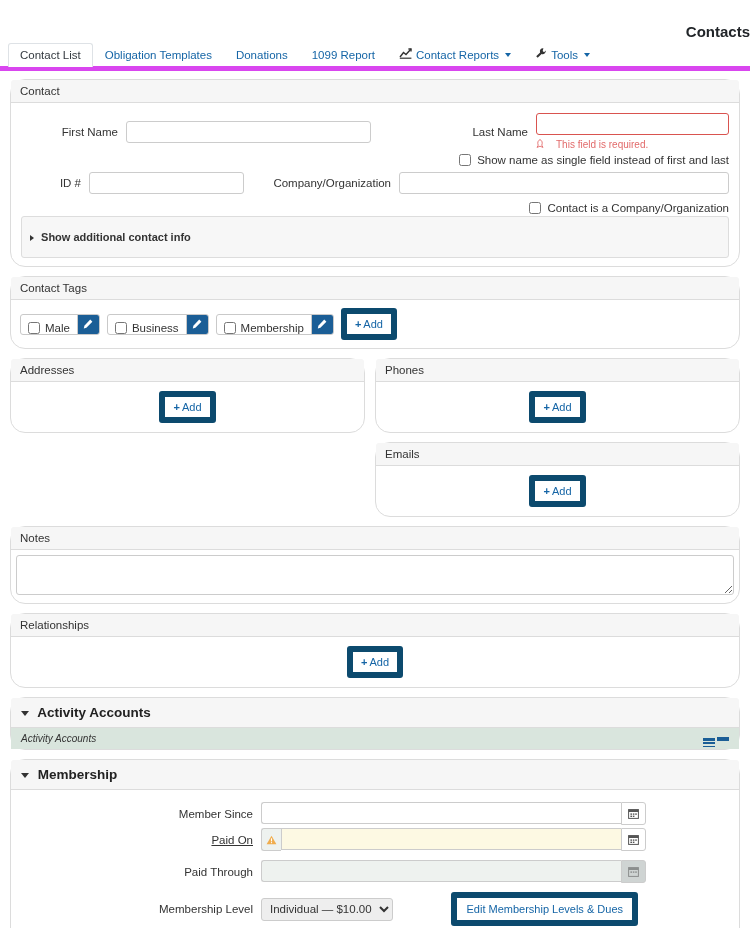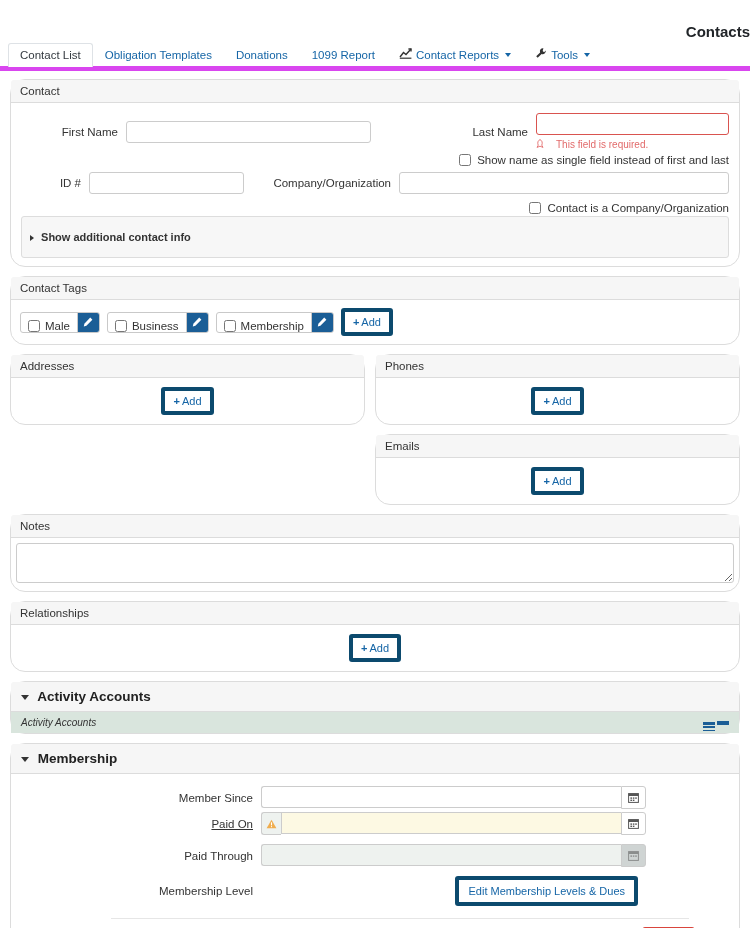--- a/index.html
+++ b/index.html
@@ -137,21 +137,21 @@
     background:#f7f7f7;
     border-radius:3px;
     padding:14px 8px;
     font-size:11px;
     font-weight:bold;
     color:#333;
     cursor:pointer;
   }
   
   .btn {
-    border:4px solid #0c4a6e;
+    border:6px solid #0c4a6e;
     color:#1565a6;
     background:#fff;
     border-radius:3px;
     font-size:11px;
     font-family:inherit;
     padding:3px 8px;
     cursor:pointer;
     white-space:nowrap;
     line-height:14px;
   }
@@ -513,20 +513,23 @@
               <rect x="2.4" y="5.4" width="1.6" height="1.4" fill="#555"></rect>
               <rect x="4.8" y="5.4" width="1.6" height="1.4" fill="#555"></rect>
               <rect x="7.2" y="5.4" width="1.6" height="1.4" fill="#555"></rect>
             </svg>
           </div>
         </div>
       </div>
 
       <div class="row">
         <div class="lbl" style="width:240px;">Membership Level</div>
+        <select class="sel">
+          <option>Individual — $10.00</option>
+        </select>
         <div style="flex:1; text-align:right; padding-right:91px;">
           <button class="btn" style="padding:4px 9px;">
             <span>Edit Membership Levels &amp; Dues</span>
           </button>
         </div>
       </div>
 
       <hr class="hr-light">
 
       <div style="text-align:right; padding-right:34px; padding-bottom:4px;">

